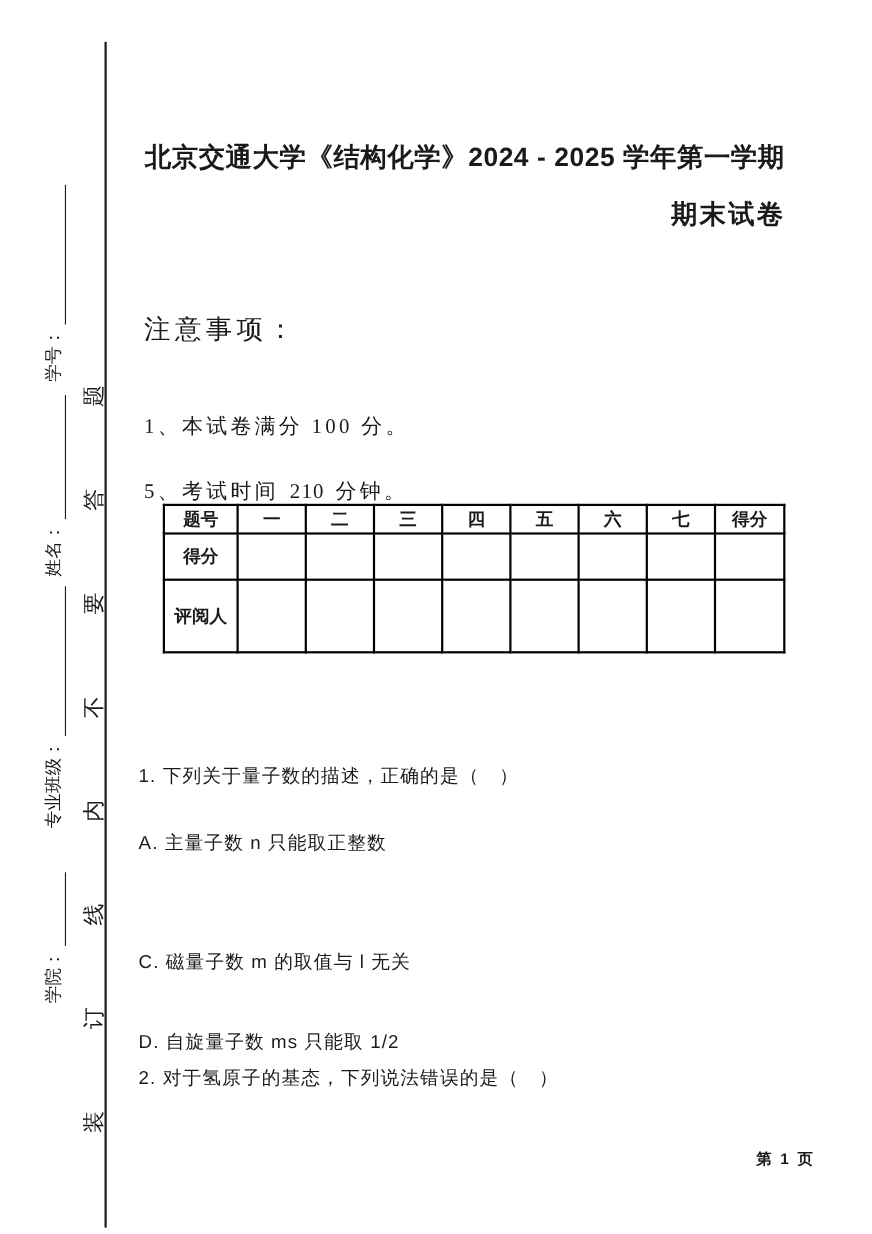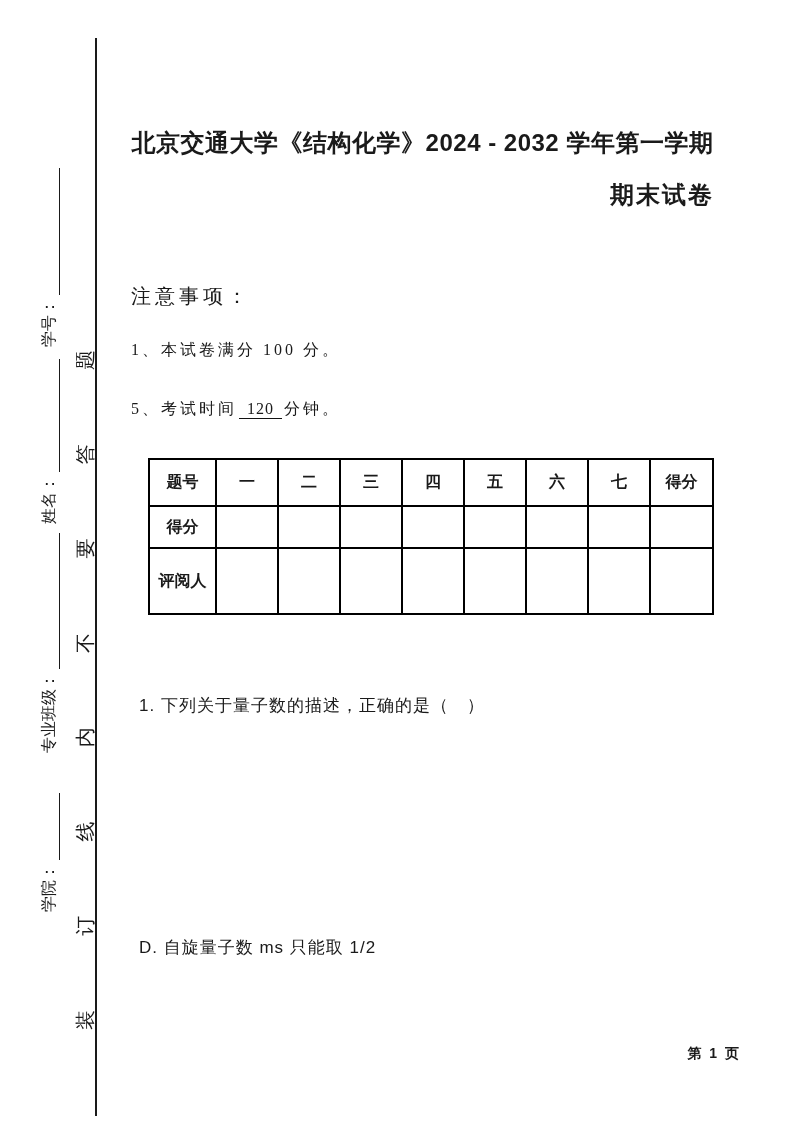--- a/index.html
+++ b/index.html
@@ -25,39 +25,39 @@
   .t1{position:absolute;left:131px;top:127px;width:583px;text-align:center;
       font:bold 24px "Liberation Sans", sans-serif;letter-spacing:0.5px;}
   .t2{position:absolute;left:131px;top:179px;width:583px;text-align:right;
       font:bold 24px "Liberation Sans", sans-serif;letter-spacing:2px;}
 
   .sfields{position:absolute;left:163px;top:228px;white-space:nowrap;
       font:bold 17px "Liberation Sans", sans-serif;}
   .blank{display:inline-block;width:88px;border-bottom:2px solid #111;height:17px;vertical-align:-3px;}
   .gap{margin-right:26px;}
 
-  .notice-h{position:absolute;left:131px;top:283px;font-size:20px;letter-spacing:4px;}
-  .note{position:absolute;left:131px;font-size:16px;letter-spacing:3px;}
+  .notice-h{position:absolute;left:131px;top:283px;font-size:24px;letter-spacing:4px;}
+  .note{position:absolute;left:131px;font-size:19px;letter-spacing:3px;margin-top:35px;}
   .note1{top:340px;}
   .note2{top:399px;}
   .u120{display:inline-block;border-bottom:1.7px solid #111;padding:0 8px;margin:0 2px;letter-spacing:1px;}
 
   table.score{position:absolute;left:148px;top:458px;border-collapse:collapse;table-layout:fixed;
       font:bold 16px "Liberation Sans", sans-serif;}
   table.score td{border:2px solid #000;text-align:center;vertical-align:middle;padding:0;}
   table.score col.c-first{width:67px;}
   table.score col.c-mid{width:62px;}
   table.score col.c-last{width:63px;}
-  tr.r-head{height:47px;margin-top:28px;}
+  tr.r-head{height:26px;margin-top:28px;}
   tr.r-score{height:42px;}
   tr.r-reviewer{height:66px;}
 
   .sec-h{position:absolute;left:131px;top:608px;width:585px;text-align:justify;
       font:bold 17px "Liberation Sans", sans-serif;letter-spacing:1.5px;line-height:37px;}
-  .q{position:absolute;left:139px;font:17px "Liberation Sans", sans-serif;letter-spacing:1px;}
+  .q{position:absolute;left:126px;font:17px "Liberation Sans", sans-serif;letter-spacing:1px;}
   .q1{top:694px;} .oa{top:755px;} .ob{top:809px;} .oc{top:863px;} .od{top:916px;margin-top:20px;} .q2{top:968px;}
 
   .footer{position:absolute;left:131px;top:1045px;width:610px;text-align:right;
       font:bold 14px "Liberation Sans", sans-serif;letter-spacing:2px;}
 </style>
 </head>
 <body>
 
 <div class="page">
 
@@ -78,28 +78,28 @@
     <span>装</span>
     <span>订</span>
     <span>线</span>
     <span>内</span>
     <span>不</span>
     <span>要</span>
     <span>答</span>
     <span>题</span>
   </div>
 
-  <div class="t1">北京交通大学《结构化学》2024 - 2032 学年第一学期</div>
+  <div class="t1">北京交通大学《结构化学》2024 - 2025 学年第一学期</div>
   <div class="t2">期末试卷</div>
 
 
   <div class="notice-h">注意事项：</div>
   <div class="note note1">1、本试卷满分 100 分。</div>
   <div class="note note2">
-    <span>5、考试时间</span><span class="u120">120</span><span>分钟。</span>
+    <span>5、考试时间</span><span class="u120">210</span><span>分钟。</span>
   </div>
 
   <table class="score">
     <colgroup>
       <col class="c-first">
         <col class="c-mid">
         <col class="c-mid">
         <col class="c-mid">
         <col class="c-mid">
       <col class="c-mid">
@@ -139,17 +139,20 @@
         <td></td>
         <td></td>
         <td></td>
         <td></td>
       </tr>
     </tbody>
   </table>
 
 
   <div class="q q1">1. 下列关于量子数的描述，正确的是（　）</div>
+  <div class="q oa">A. 主量子数 n 只能取正整数</div>
+  <div class="q oc">C. 磁量子数 m 的取值与 l 无关</div>
   <div class="q od">D. 自旋量子数 ms 只能取 1/2</div>
+  <div class="q q2">2. 对于氢原子的基态，下列说法错误的是（　）</div>
 
   <div class="footer">第 1 页</div>
 
 </div>
 
 </body></html>

